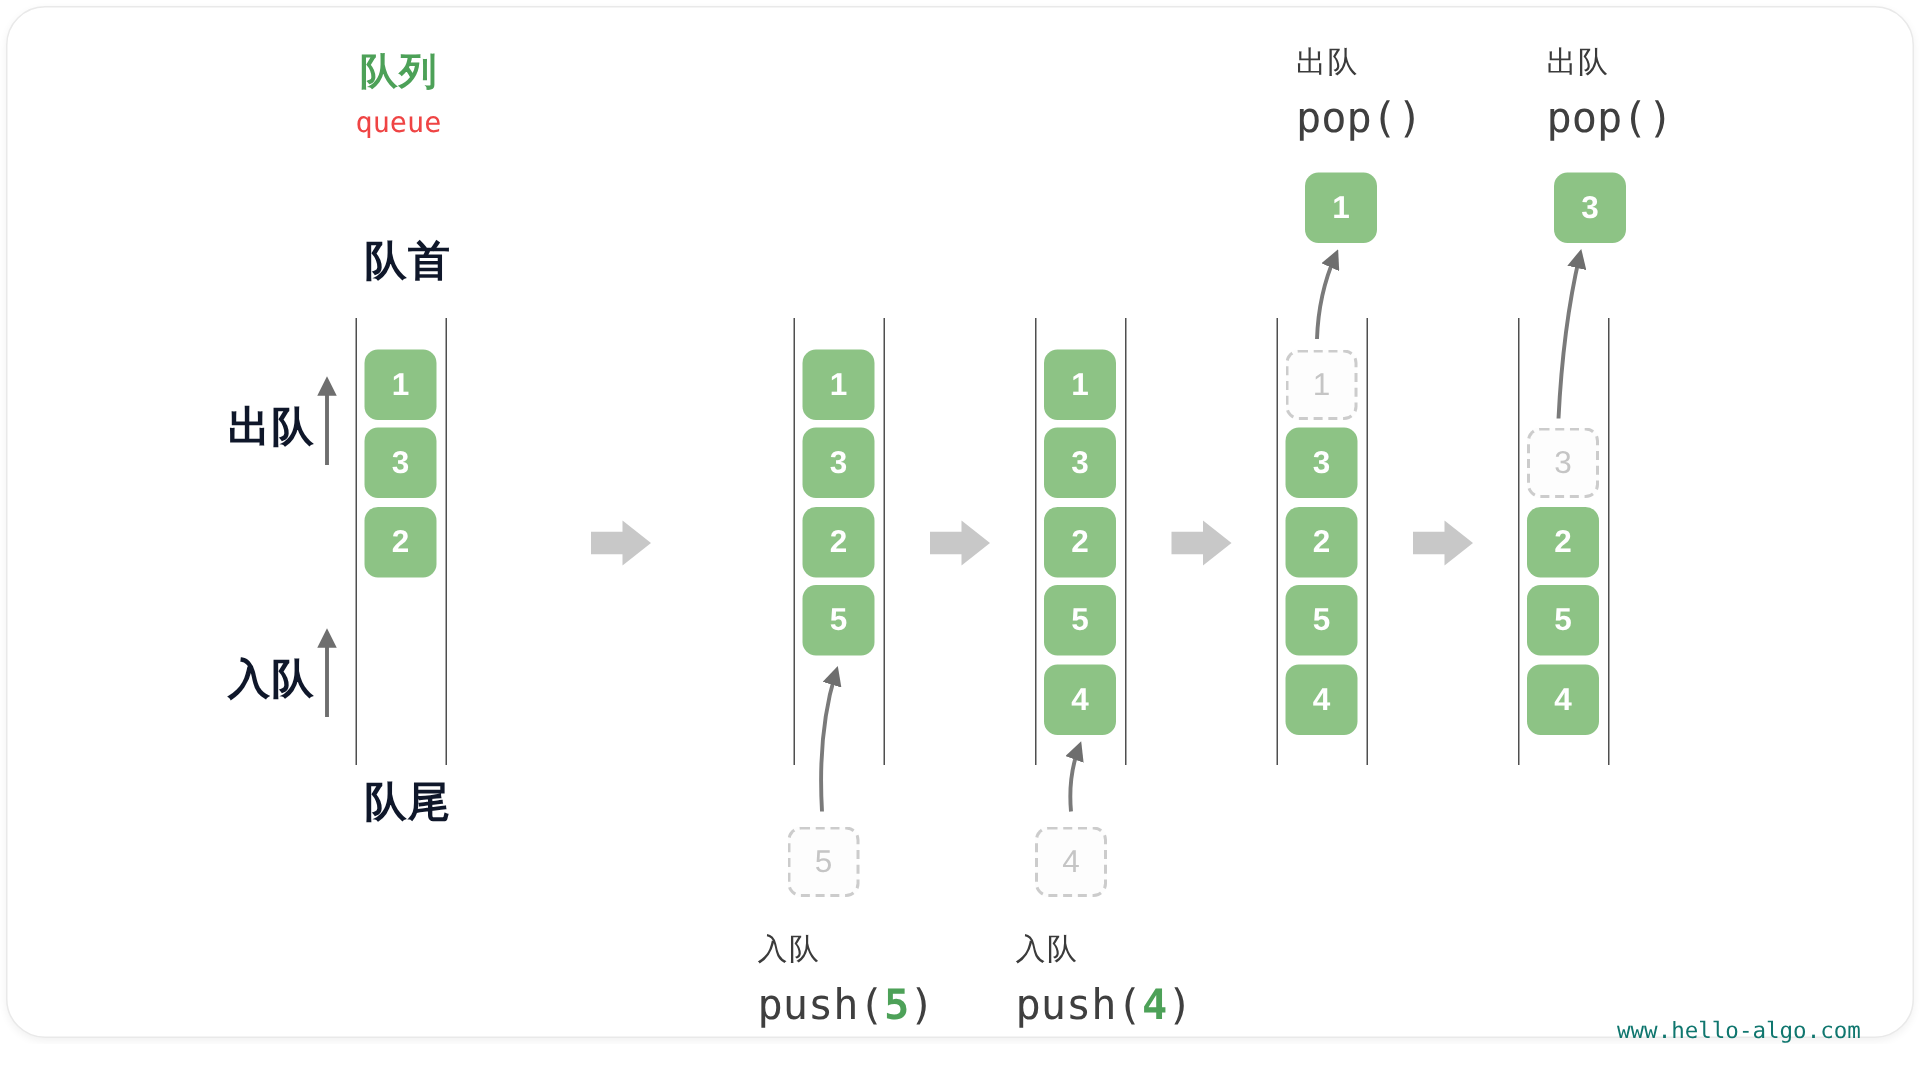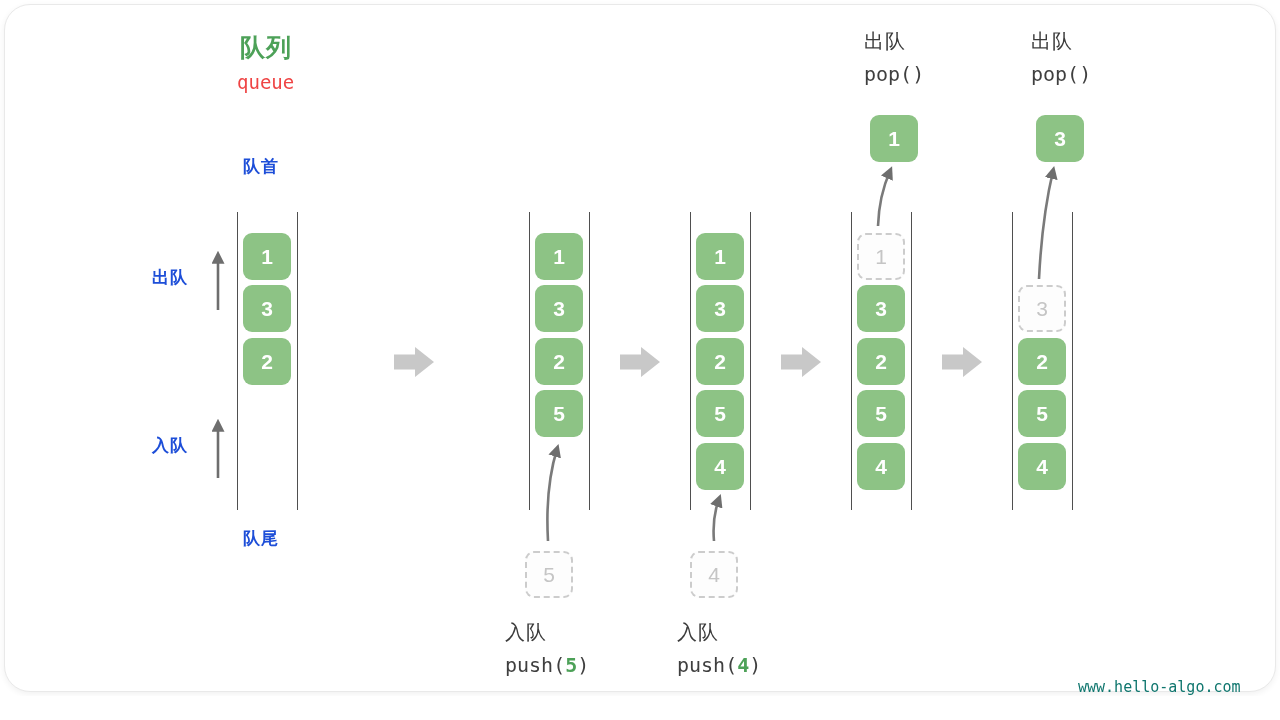--- a/index.html
+++ b/index.html
@@ -14,21 +14,21 @@
   }
   .title-zh{
     position:absolute;left:240px;top:31px;
     font-size:25px;font-weight:700;color:#4DA158;letter-spacing:1px;
   }
   .title-en{
     position:absolute;left:237px;top:71px;
     font-family:"DejaVu Sans Mono", monospace;font-size:19px;color:#ef4444;
   }
   .zh-label{
-    position:absolute;font-size:17px;font-weight:700;color:#1d4ed8;letter-spacing:1px;text-align:center;
+    position:absolute;font-size:28px;font-weight:700;color:#0f172a;letter-spacing:1px;text-align:center;
   }
   .column{
     position:absolute;top:212px;height:298px;width:61px;
     border-left:1.6px solid #4F4F4F;border-right:1.6px solid #4F4F4F;
     box-sizing:border-box;
   }
   .qbox{
     position:absolute;width:48px;height:47px;border-radius:9px;
     background:#8DC385;color:#ffffff;
     display:flex;align-items:center;justify-content:center;
@@ -36,40 +36,40 @@
   }
   .qbox.dashed{
     background:#FDFDFD;border:2px dashed #CCCCCC;
     color:#C5C5C5;font-weight:400;
   }
   .op{position:absolute;}
   .op .op-zh{
     font-size:20px;color:#3B3B3B;font-weight:400;letter-spacing:1px;margin-bottom:7px;
   }
   .op .op-code{
-    font-family:"DejaVu Sans Mono", monospace;font-size:20px;color:#3F3F3F;
+    font-family:"DejaVu Sans Mono", monospace;font-size:28px;color:#3F3F3F;
   }
   .op .op-code .arg{color:#4DA158;font-weight:700;}
   .overlay{position:absolute;left:0;top:0;width:1280px;height:720px;pointer-events:none;}
   .watermark{
     position:absolute;left:1078px;top:678px;
     font-family:"DejaVu Sans Mono", monospace;font-size:15px;color:#0f766e;
   }
 </style>
 </head>
 <body>
 
 <div class="canvas">
   <div class="card"></div>
 
   <div class="title-zh">队列</div>
   <div class="title-en">queue</div>
 
   <div class="zh-label" style="left:243px;top:155px">队首</div>
-  <div class="zh-label" style="left:243px;top:527px">队尾</div>
+  <div class="zh-label" style="left:243px;top:516px">队尾</div>
   <div class="zh-label" style="left:152px;top:266px">出队</div>
   <div class="zh-label" style="left:152px;top:434px">入队</div>
 
   <svg class="overlay" viewBox="0 0 1280 720">
     <defs>
       <marker id="ah" viewBox="0 0 10 10" refX="6" refY="5" markerWidth="5" markerHeight="5" orient="auto">
         <path d="M0,0 L10,5 L0,10 z" fill="#6E6E6E"></path>
       </marker>
     </defs>
 

